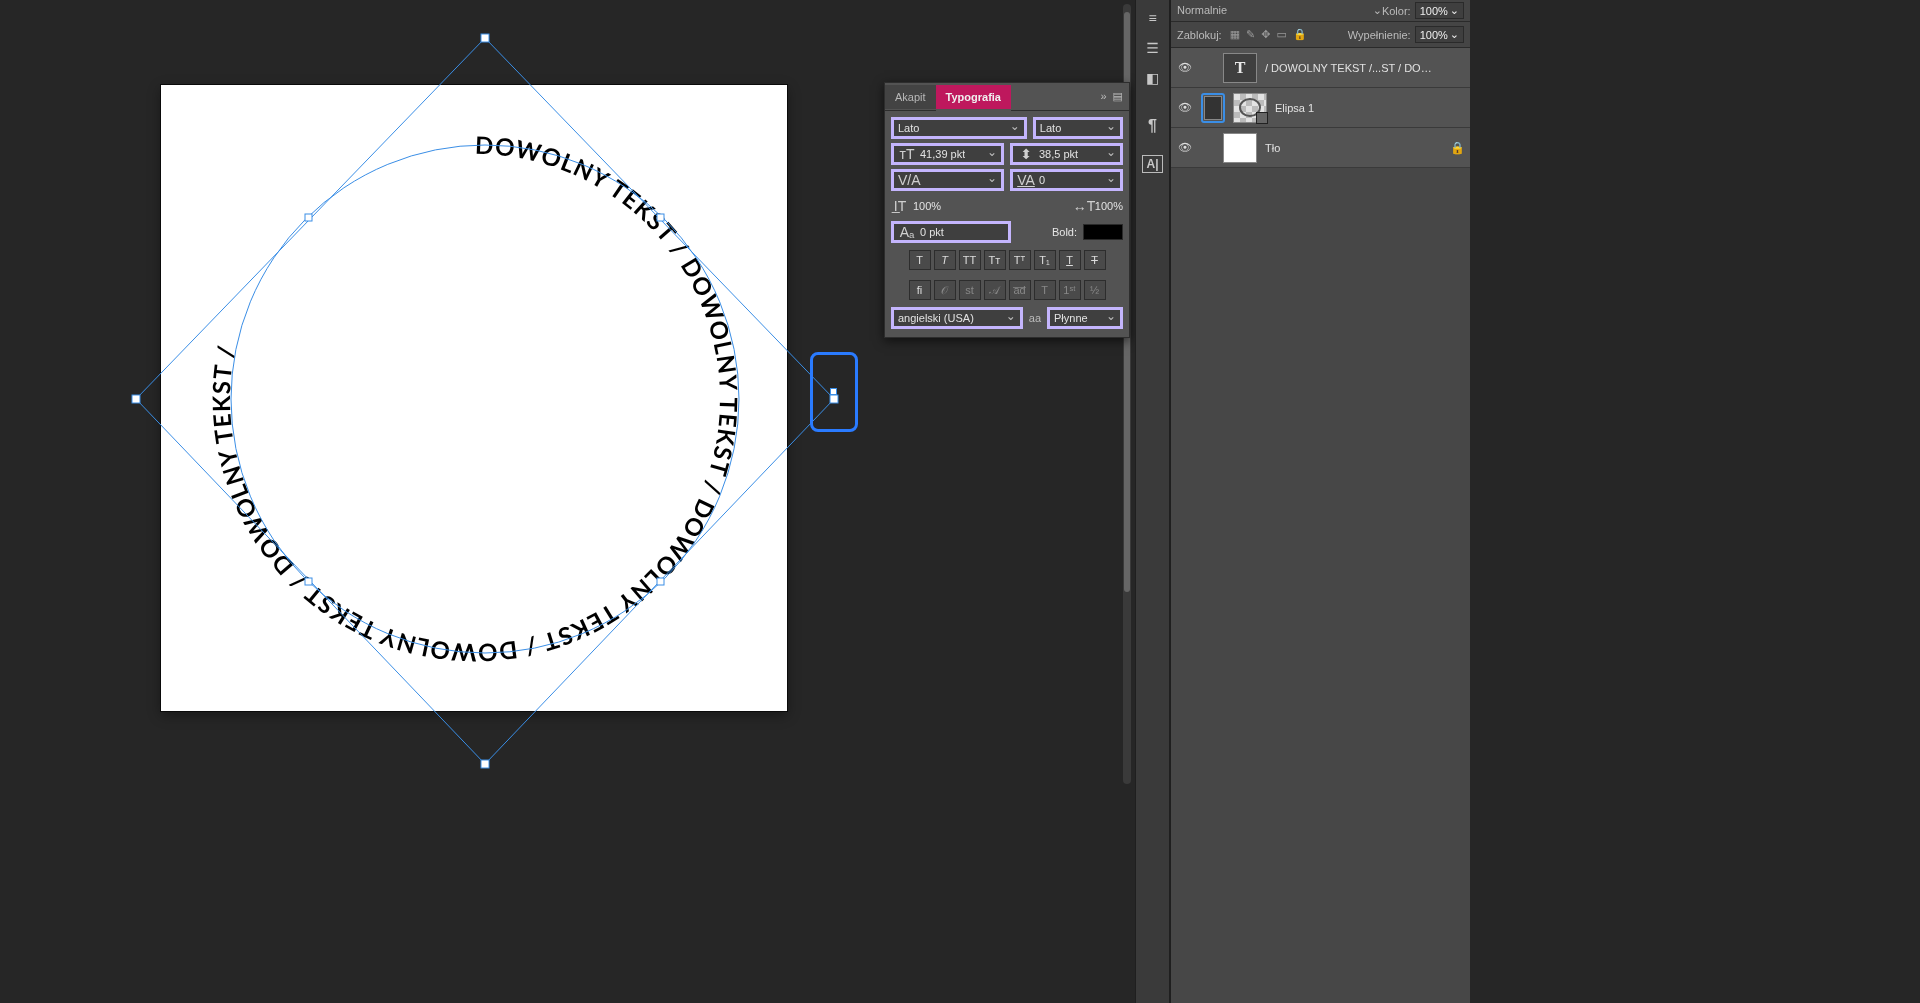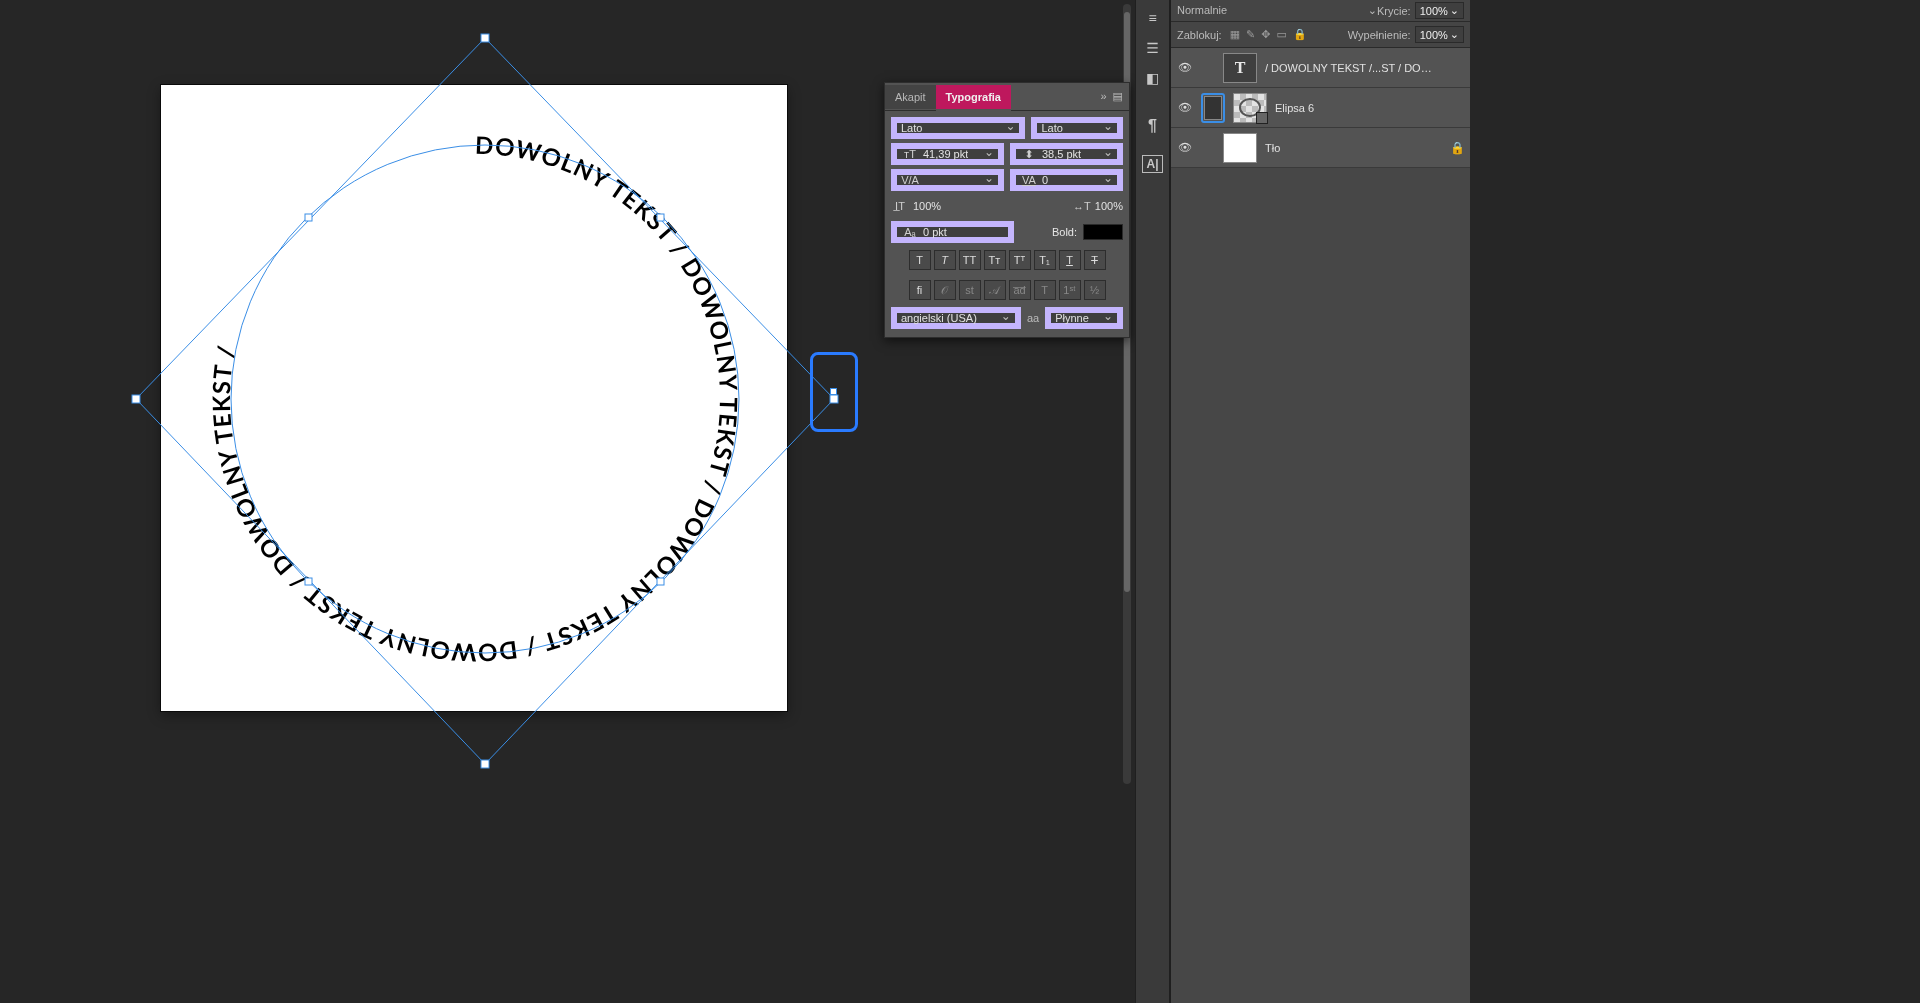--- a/index.html
+++ b/index.html
@@ -103,36 +103,36 @@
     position: relative;
     top: 1px;
   }
   .panel-tab:first-child { background:#434343; }
   .panel-tabctl { margin-left: auto; display:flex; gap:6px; color:#bbb;}
   .panel-body { padding: 6px 6px 8px; display: flex; flex-direction: column; gap: 4px; }
   .row { display: flex; gap: 6px; align-items: center; }
   .field {
     display: flex; align-items: center;
     background: #3f3f3f;
-    border: 6px solid #c4b5fd;
+    border: 3px solid #c4b5fd;
     height: 22px;
     padding: 0 4px;
     color: #e2e2e2;
     gap: 4px;
     flex: 1;
     min-width: 0;
   }
   .field.select::after {
     content: "⌄";
     font-size: 12px;
     color: #bbb;
     margin-left: auto;
     transform: translateY(-2px);
   }
-  .field .ico { width: 18px; text-align: center; color:#cfcfcf; font-size:11px; }
+  .field .ico { width: 18px; text-align: center; color:#cfcfcf; font-size:14px; }
   .field .val { white-space: nowrap; overflow: hidden; }
   .col-swatch { width: 40px; height: 16px; background: #000; border:1px solid #2a2a2a;}
   .btnrow { display:flex; gap:3px; justify-content:center; padding:3px 0;}
   .tbtn {
     width:22px; height:20px;
     background:#4a4a4a;
     border:1px solid #2d2d2d;
     color:#ddd;
     display:flex; align-items:center; justify-content:center;
     font-size:11px;
@@ -400,21 +400,21 @@
       <span class="glyph-icon">A|</span>
     </div>
 </div>
 
 <div class="layers">
   <div class="layers-top">
     <div class="blend">
       <span>Normalnie</span>
       <span style="float:right">⌄</span>
     </div>
-    <span class="opac-label">Krycie:</span>
+    <span class="opac-label">Kolor:</span>
     <span class="opac-box">
       <span>100%</span>
       <span>⌄</span>
     </span>
   </div>
   <div class="layers-lock">
     <span>Zablokuj:</span>
     <div class="lock-icons">
       <span>▦</span>
       <span>✎</span>
@@ -443,21 +443,21 @@
 
     <div class="layer">
       <span class="eye">👁</span>
       <div class="thumb-sel">
         <div style="width:18px;height:24px;background:#333;border:1px solid #888"></div>
       </div>
       <div class="thumb checker">
         <div style="width:70%;height:70%;border:2px solid #555;border-radius:50%;background:transparent"></div>
         <div class="thumb-vec-badge"></div>
       </div>
-      <span class="name">Elipsa 6</span>
+      <span class="name">Elipsa 1</span>
       <span class="lock"></span>
     </div>
 
     <div class="layer">
       <span class="eye">👁</span>
       <span style="width:14px"></span>
       <div class="thumb" style="background:#fff"></div>
       <span class="name">Tło</span>
       <span class="lock">🔒</span>
     </div>

